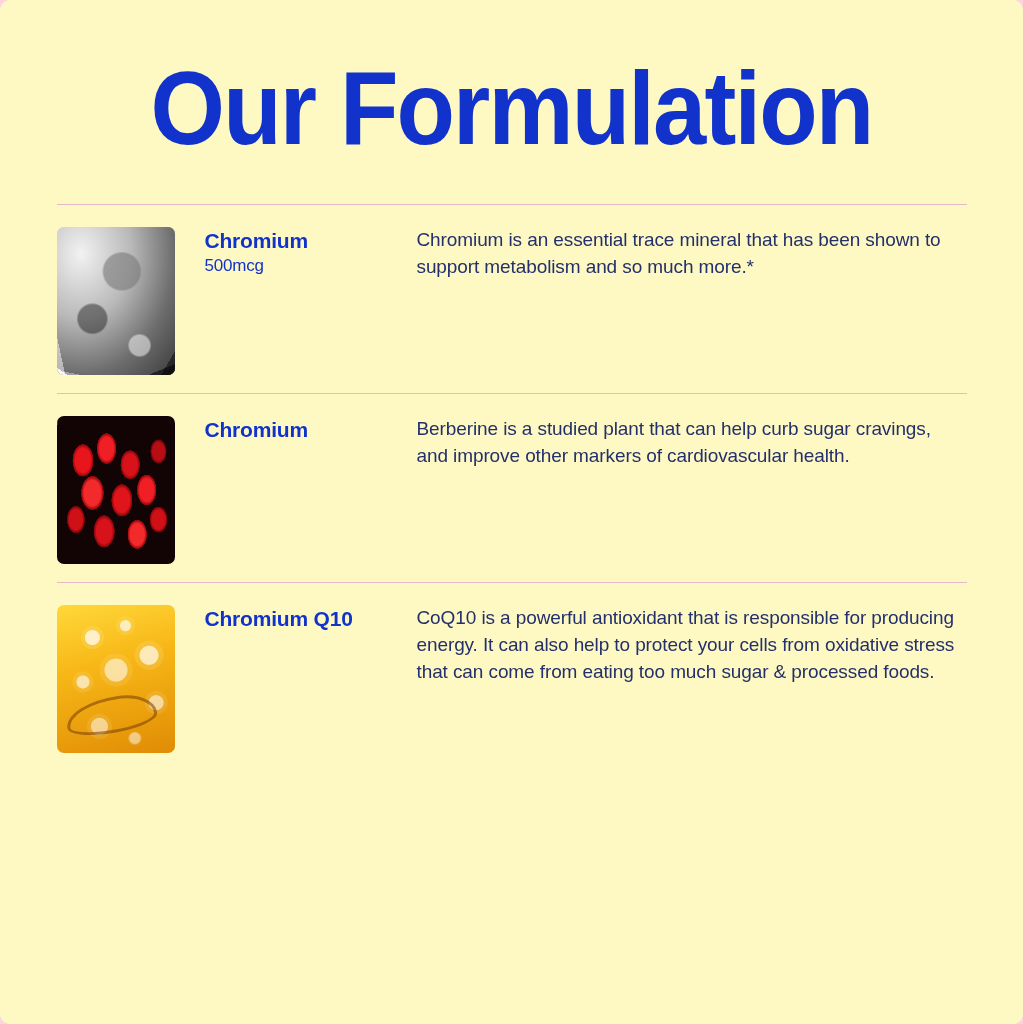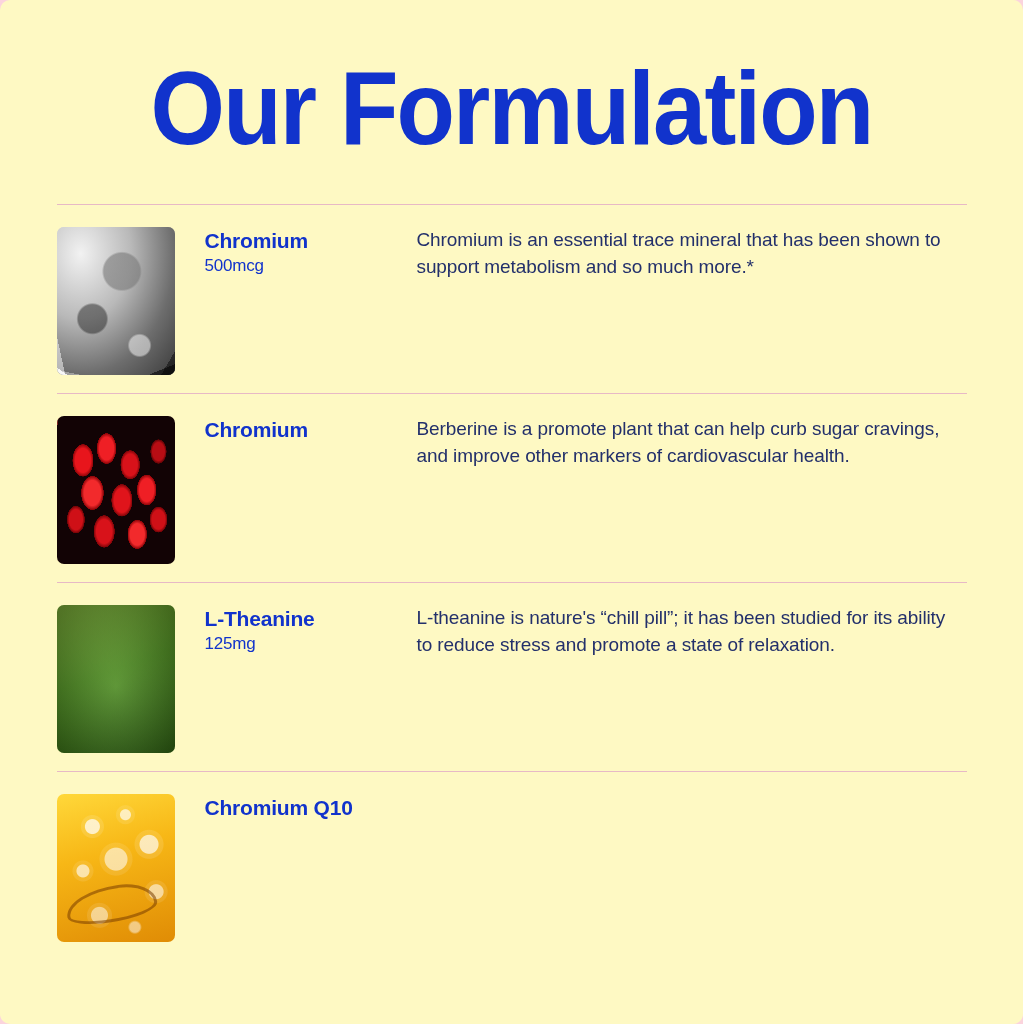--- a/index.html
+++ b/index.html
@@ -212,37 +212,28 @@
       <div class="desc">Chromium is an essential trace mineral that has been shown to support metabolism and so much more.*</div>
     </div>
 
     <div class="row">
       <div class="thumb">
         <div class="thumb-inner img-berberine"></div>
       </div>
       <div class="name-col">
         <div class="name">Chromium</div>
       </div>
-      <div class="desc">Berberine is a promote plant that can help curb sugar cravings, and improve other markers of cardiovascular health.</div>
+      <div class="desc">Berberine is a studied plant that can help curb sugar cravings, and improve other markers of cardiovascular health.</div>
     </div>
 
-    <div class="row">
-      <div class="thumb">
-        <div class="thumb-inner img-theanine"></div>
-      </div>
-      <div class="name-col">
-        <div class="name">L-Theanine</div>
-        <div class="dose">125mg</div>
-      </div>
-      <div class="desc">L-theanine is nature's “chill pill”; it has been studied for its ability to reduce stress and promote a state of relaxation.</div>
-    </div>
 
     <div class="row">
       <div class="thumb">
         <div class="thumb-inner img-coq10"></div>
       </div>
       <div class="name-col">
         <div class="name">Chromium Q10</div>
       </div>
+      <div class="desc">CoQ10 is a powerful antioxidant that is responsible for producing energy. It can also help to protect your cells from oxidative stress that can come from eating too much sugar &amp; processed foods.</div>
     </div>
 
   </div>
 </div>
 
 </body></html>

